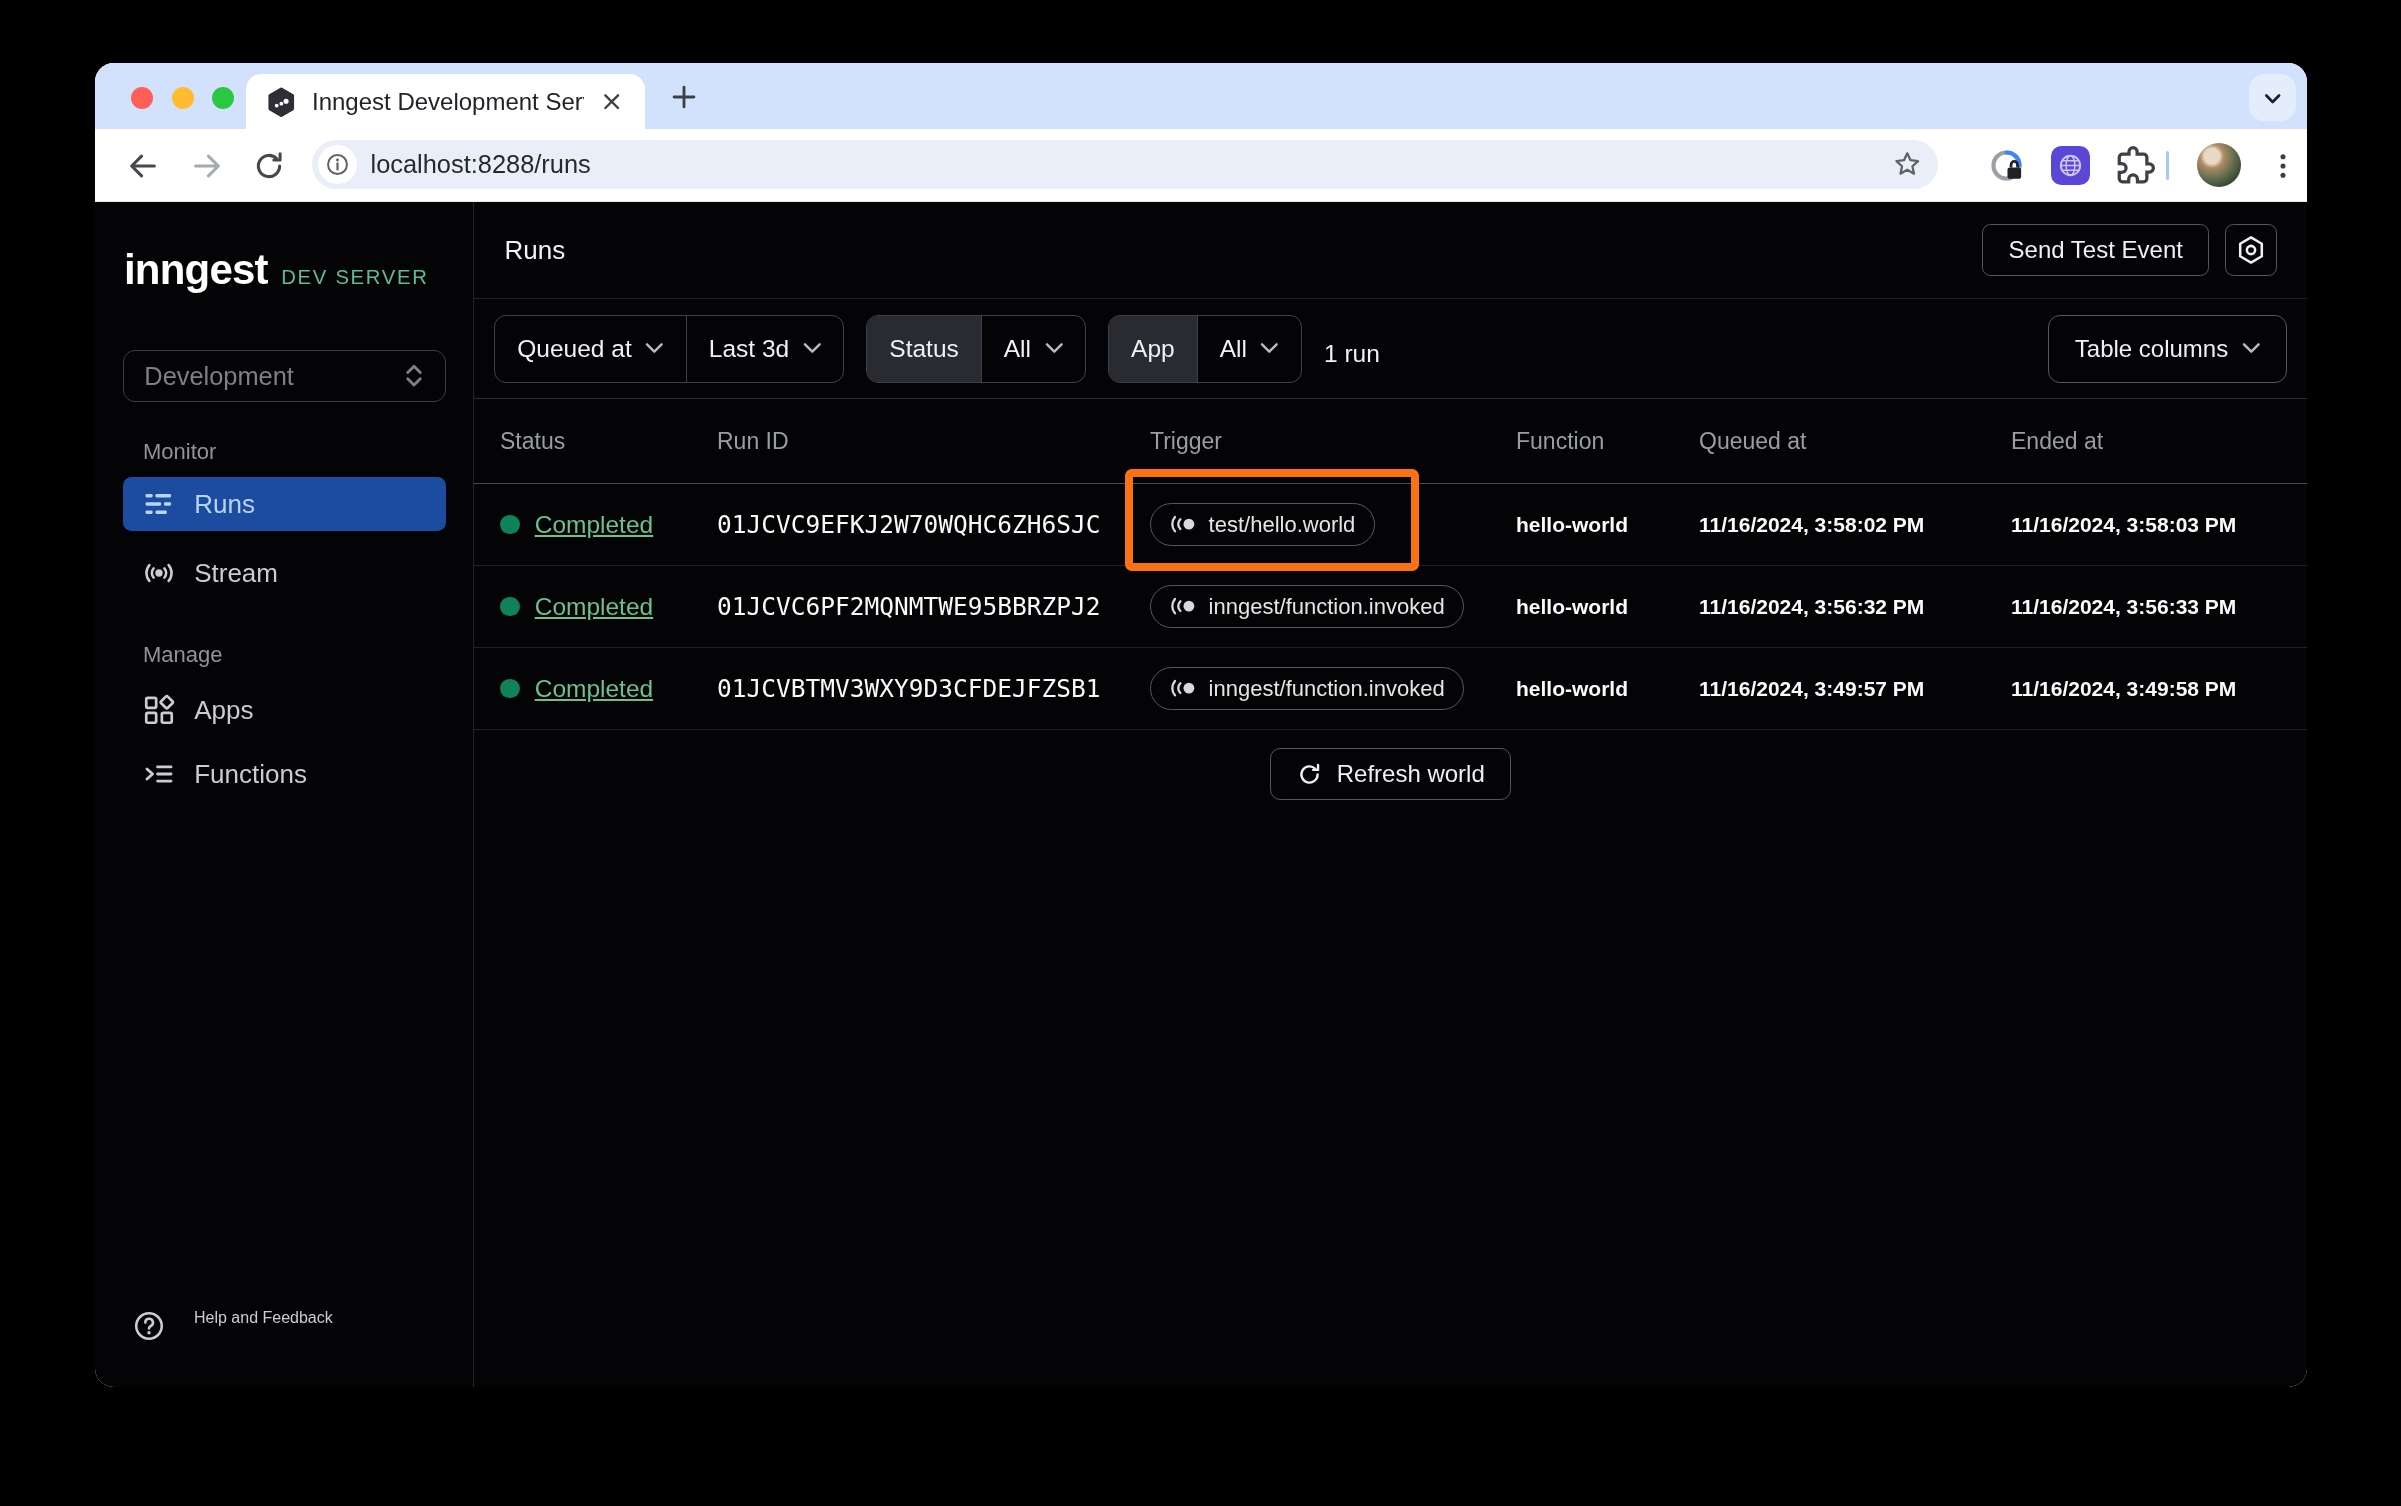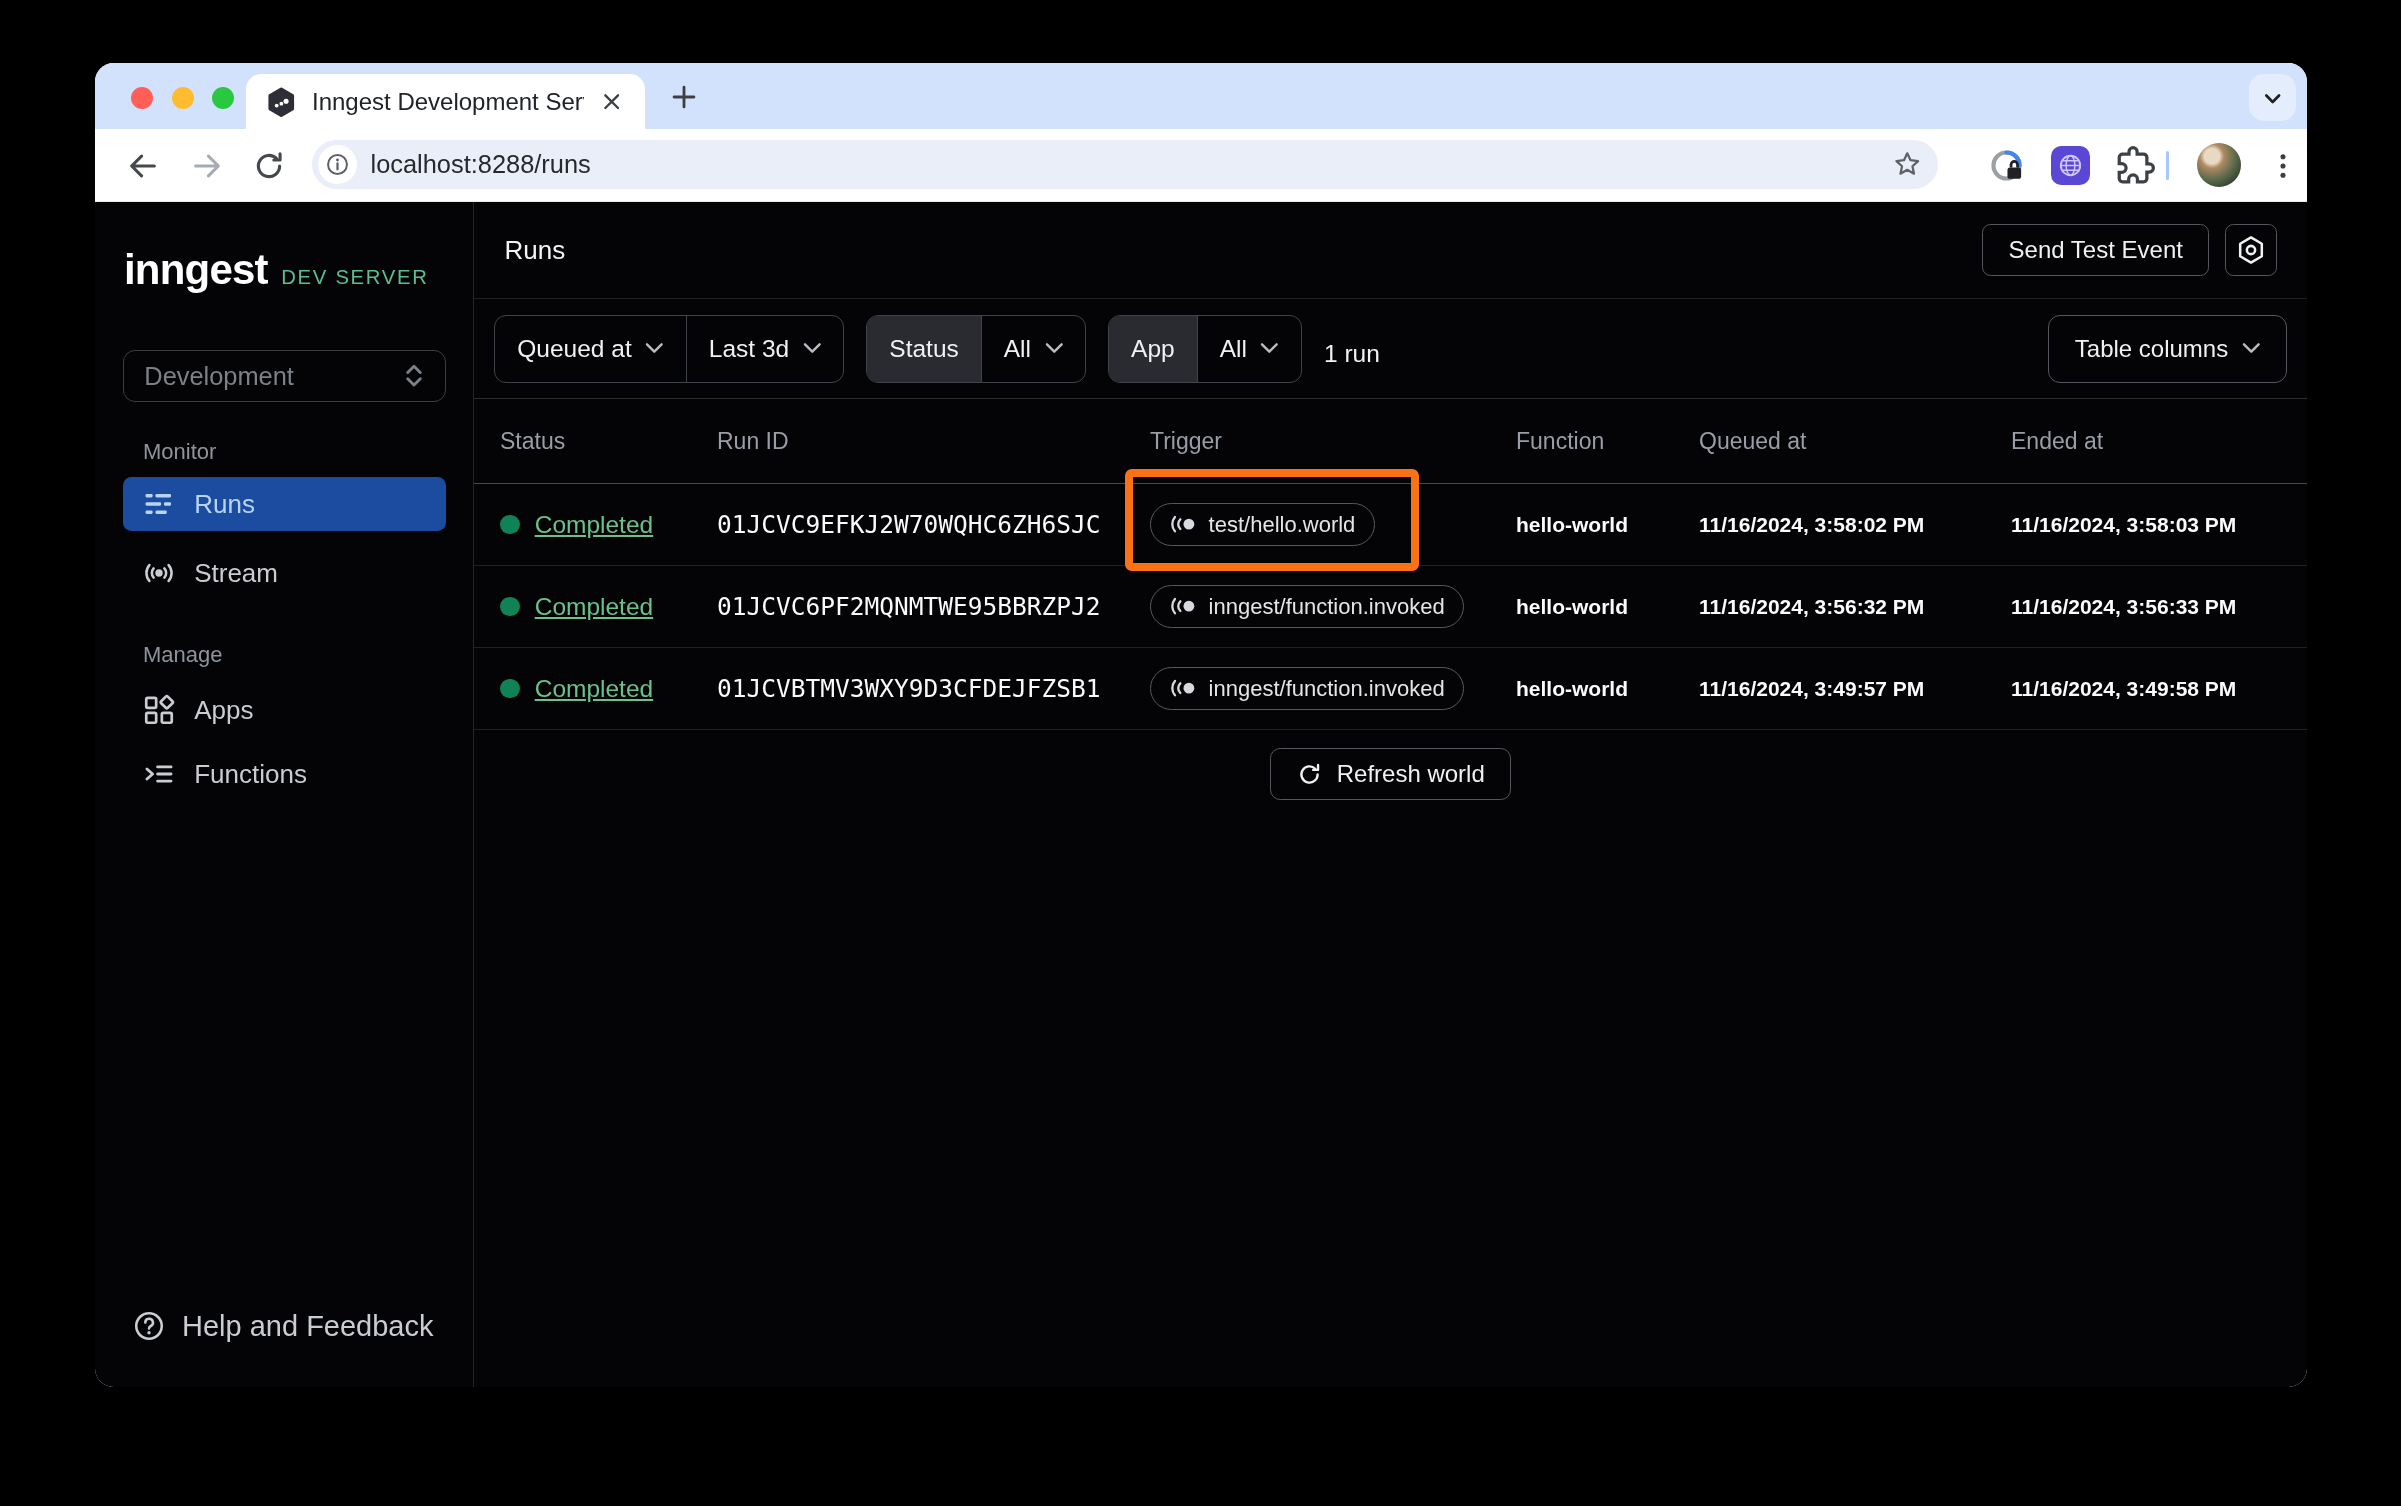--- a/index.html
+++ b/index.html
@@ -50,22 +50,22 @@
   .logo { font-size:42px; font-weight:800; letter-spacing:-0.8px; color:#fff; }
   .logo-badge { font-size:20.3px; letter-spacing:1.7px; color:#5cbd93; font-weight:500; }
   .env-select { position:absolute; left:28px; top:148px; width:323px; height:52px; border:1.7px solid #3b3d43;
                 border-radius:12px; display:flex; align-items:center; padding:0 20.3px; color:#7c8087; font-size:25.4px; }
   .env-select .grow{ flex:1; }
   .section-label { position:absolute; left:48px; font-size:22px; color:#8f949b; }
   .navitem { position:absolute; left:28px; width:323px; height:54px; border-radius:8.5px;
              display:flex; align-items:center; gap:18.6px; padding:0 18.6px; font-size:26px; color:#c9ccd1; }
   .navitem.active { background:#1c4ca0; color:#b8d4f8; }
   .nicon { width:34px; height:34px; flex:0 0 auto; }
-  .help-item { position:absolute; left:37px; top:1107px; display:flex; align-items:center; gap:16px;
-               font-size:29px; color:#c9ccd1; }
+  .help-item { position:absolute; left:37px; top:1107px; display:flex; gap:28px;
+               font-size:16px; color:#c9ccd1; }
 
   .main { flex:1; display:flex; flex-direction:column; position:relative; min-width:0; }
   .main-header { height:97px; flex:0 0 auto; display:flex; align-items:center; padding:0 30.5px;
                  border-bottom:1.7px solid #1f2025; }
   .page-title { font-size:26px; font-weight:500; color:#f2f3f5; }
   .grow { flex:1; }
   .btn { height:52px; border:1.7px solid #54575d; border-radius:8.5px; display:flex; align-items:center;
          padding:0 25.4px; font-size:24px; color:#eef0f2; background:transparent; gap:13.5px; }
   .gear-btn { width:52px; justify-content:center; padding:0; margin-left:15.2px; }
 

